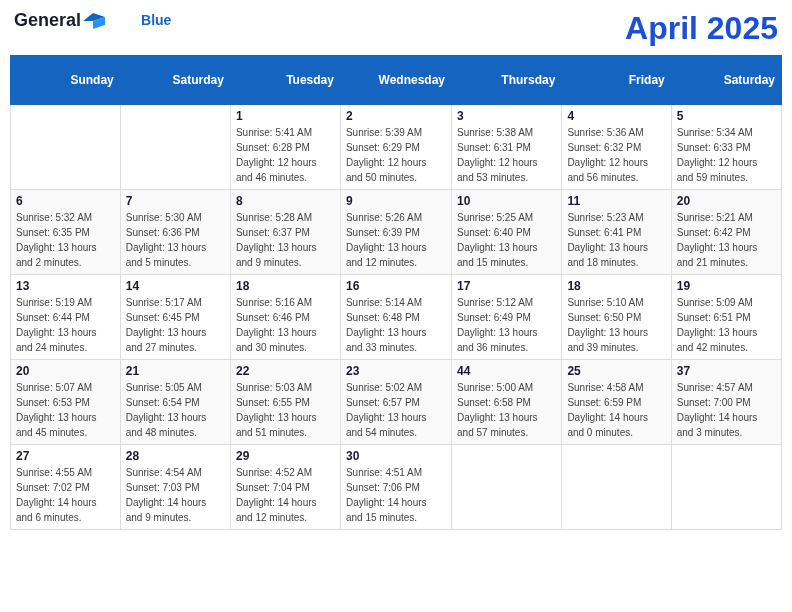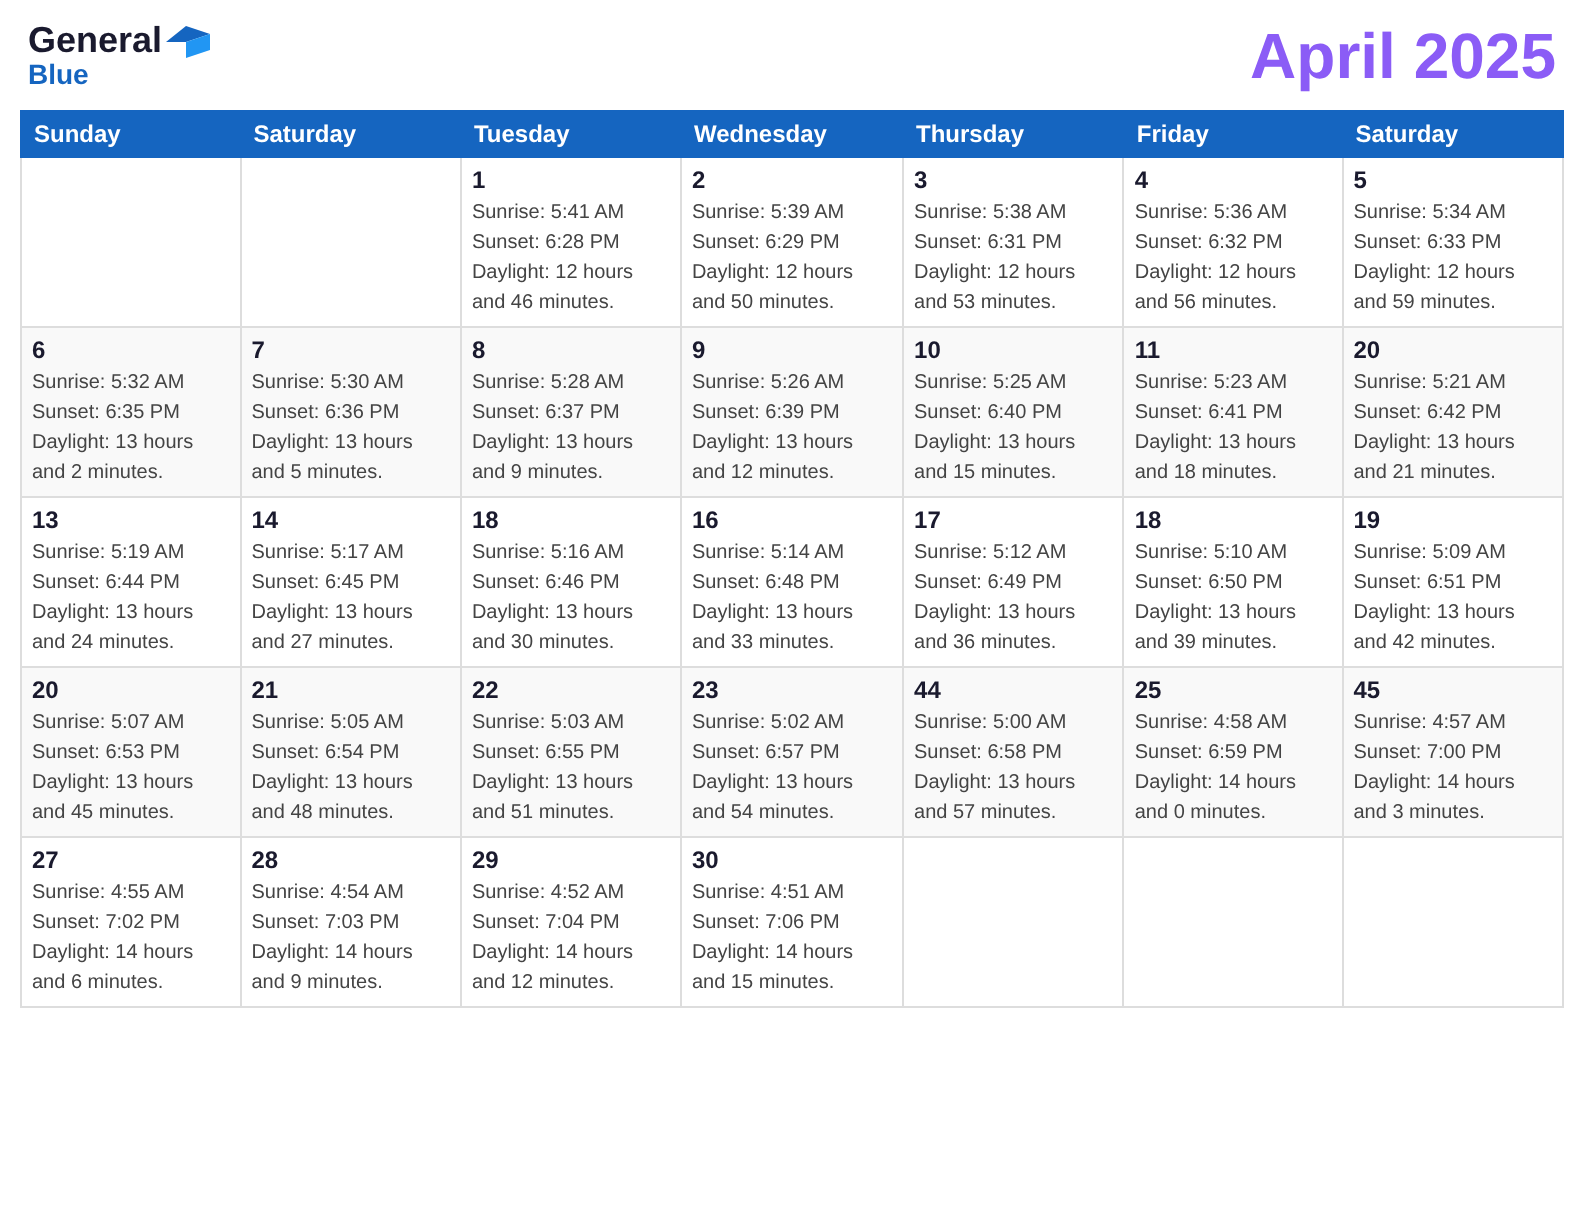--- a/index.html
+++ b/index.html
@@ -12,51 +12,52 @@
     }
     .header {
       display: flex;
       justify-content: space-between;
       align-items: flex-start;
       margin-bottom: 8px;
       padding: 0 4px;
     }
     .logo {
       display: flex;
-      flex-direction: column;
-      align-items: flex-start;
+      flex-direction: row;
+      align-items: center;
+      gap: 36px;
     }
     .logo-line {
       display: flex;
       align-items: center;
     }
     .title-section {
       text-align: right;
     }
     .month-title {
       font-size: 32px;
       font-weight: bold;
-      color: #8b5cf6;
+      color: #1d4ed8;
     }
     .location-title {
       font-size: 14px;
       color: #333;
     }
     .calendar-table {
       width: 100%;
       border-collapse: collapse;
       border: 1px solid #ccc;
     }
     .calendar-table th {
       background-color: #1565c0;
       color: #fff;
       font-size: 12px;
       font-weight: bold;
-      padding: 4px 6px;
-      text-align: left;
+      padding: 17px 6px;
+      text-align: right;
       border: 1px solid #1565c0;
     }
     .calendar-table td {
       vertical-align: top;
       border: 1px solid #ddd;
       padding: 4px 5px;
       font-size: 10px;
       color: #333;
       width: 113px;
       min-height: 80px;
@@ -140,21 +141,21 @@
         <td><span class="day-number">18</span><span class="day-detail">Sunrise: 5:10 AM<br>Sunset: 6:50 PM<br>Daylight: 13 hours<br>and 39 minutes.</span></td>
         <td><span class="day-number">19</span><span class="day-detail">Sunrise: 5:09 AM<br>Sunset: 6:51 PM<br>Daylight: 13 hours<br>and 42 minutes.</span></td>
       </tr>
       <tr>
         <td><span class="day-number">20</span><span class="day-detail">Sunrise: 5:07 AM<br>Sunset: 6:53 PM<br>Daylight: 13 hours<br>and 45 minutes.</span></td>
         <td><span class="day-number">21</span><span class="day-detail">Sunrise: 5:05 AM<br>Sunset: 6:54 PM<br>Daylight: 13 hours<br>and 48 minutes.</span></td>
         <td><span class="day-number">22</span><span class="day-detail">Sunrise: 5:03 AM<br>Sunset: 6:55 PM<br>Daylight: 13 hours<br>and 51 minutes.</span></td>
         <td><span class="day-number">23</span><span class="day-detail">Sunrise: 5:02 AM<br>Sunset: 6:57 PM<br>Daylight: 13 hours<br>and 54 minutes.</span></td>
         <td><span class="day-number">44</span><span class="day-detail">Sunrise: 5:00 AM<br>Sunset: 6:58 PM<br>Daylight: 13 hours<br>and 57 minutes.</span></td>
         <td><span class="day-number">25</span><span class="day-detail">Sunrise: 4:58 AM<br>Sunset: 6:59 PM<br>Daylight: 14 hours<br>and 0 minutes.</span></td>
-        <td><span class="day-number">45</span><span class="day-detail">Sunrise: 4:57 AM<br>Sunset: 7:00 PM<br>Daylight: 14 hours<br>and 3 minutes.</span></td>
+        <td><span class="day-number">37</span><span class="day-detail">Sunrise: 4:57 AM<br>Sunset: 7:00 PM<br>Daylight: 14 hours<br>and 3 minutes.</span></td>
       </tr>
       <tr>
         <td><span class="day-number">27</span><span class="day-detail">Sunrise: 4:55 AM<br>Sunset: 7:02 PM<br>Daylight: 14 hours<br>and 6 minutes.</span></td>
         <td><span class="day-number">28</span><span class="day-detail">Sunrise: 4:54 AM<br>Sunset: 7:03 PM<br>Daylight: 14 hours<br>and 9 minutes.</span></td>
         <td><span class="day-number">29</span><span class="day-detail">Sunrise: 4:52 AM<br>Sunset: 7:04 PM<br>Daylight: 14 hours<br>and 12 minutes.</span></td>
         <td><span class="day-number">30</span><span class="day-detail">Sunrise: 4:51 AM<br>Sunset: 7:06 PM<br>Daylight: 14 hours<br>and 15 minutes.</span></td>
         <td class="empty-cell">&nbsp;</td>
         <td class="empty-cell">&nbsp;</td>
         <td class="empty-cell">&nbsp;</td>
       </tr>

